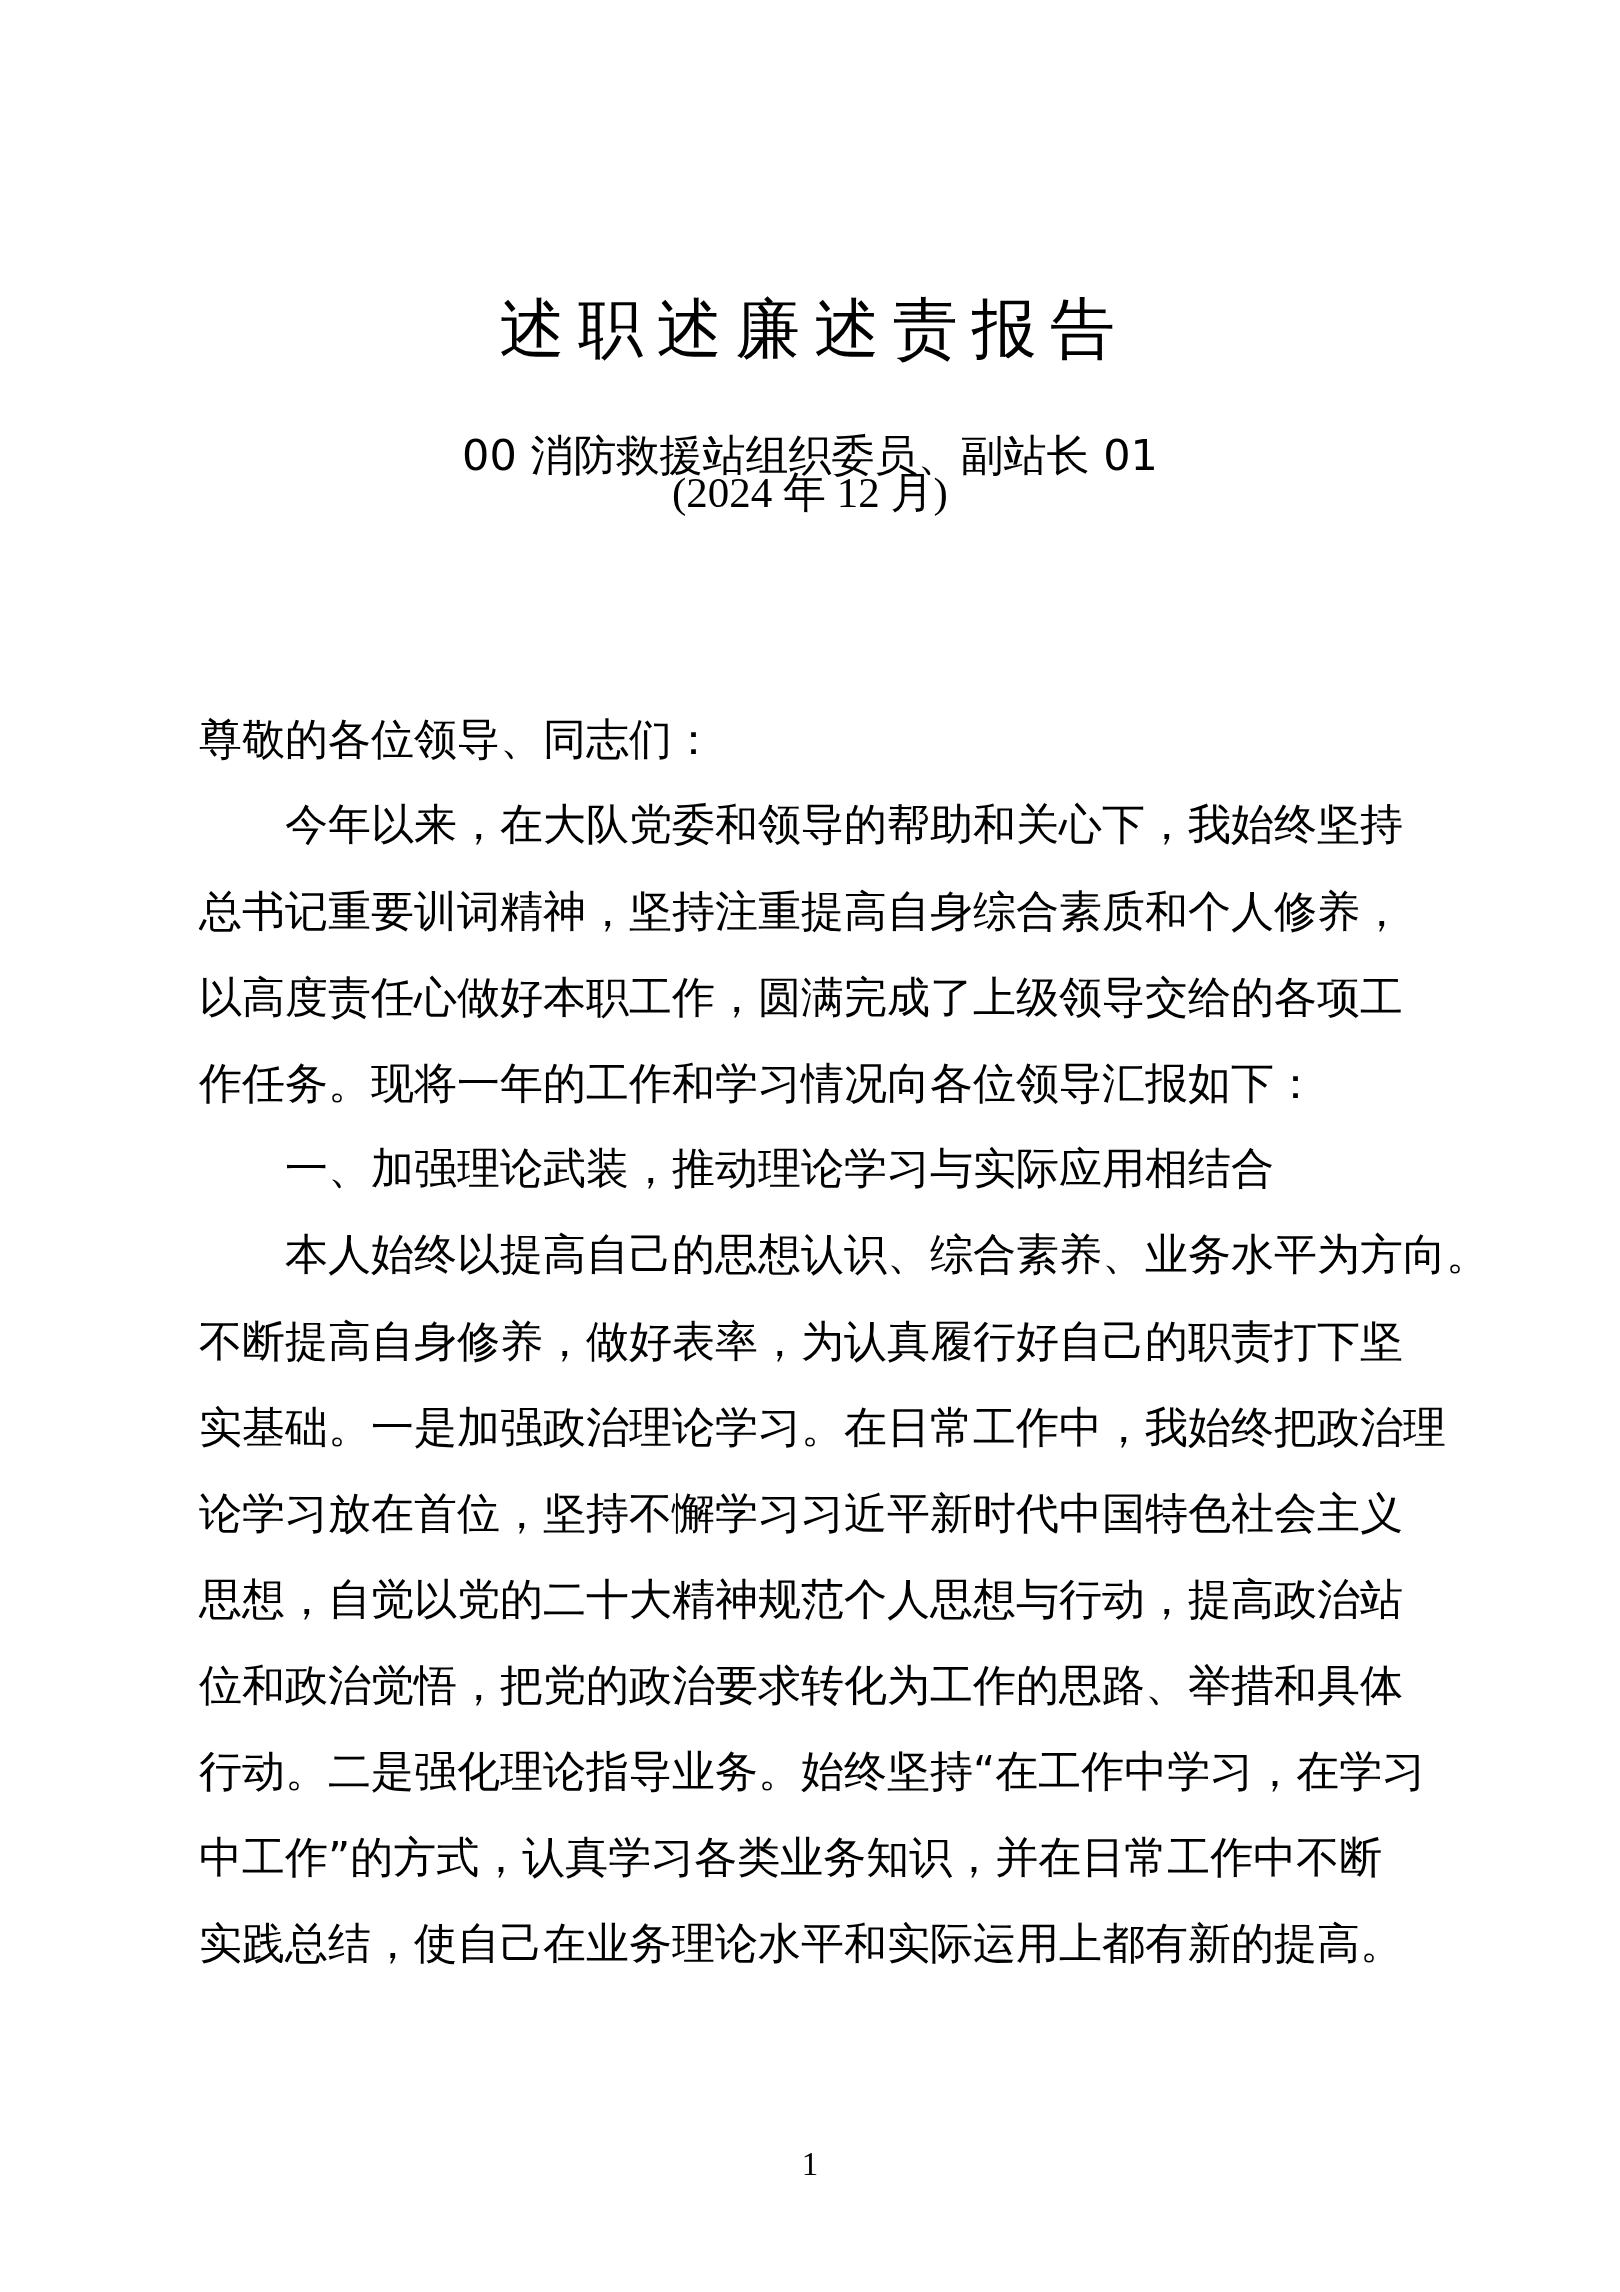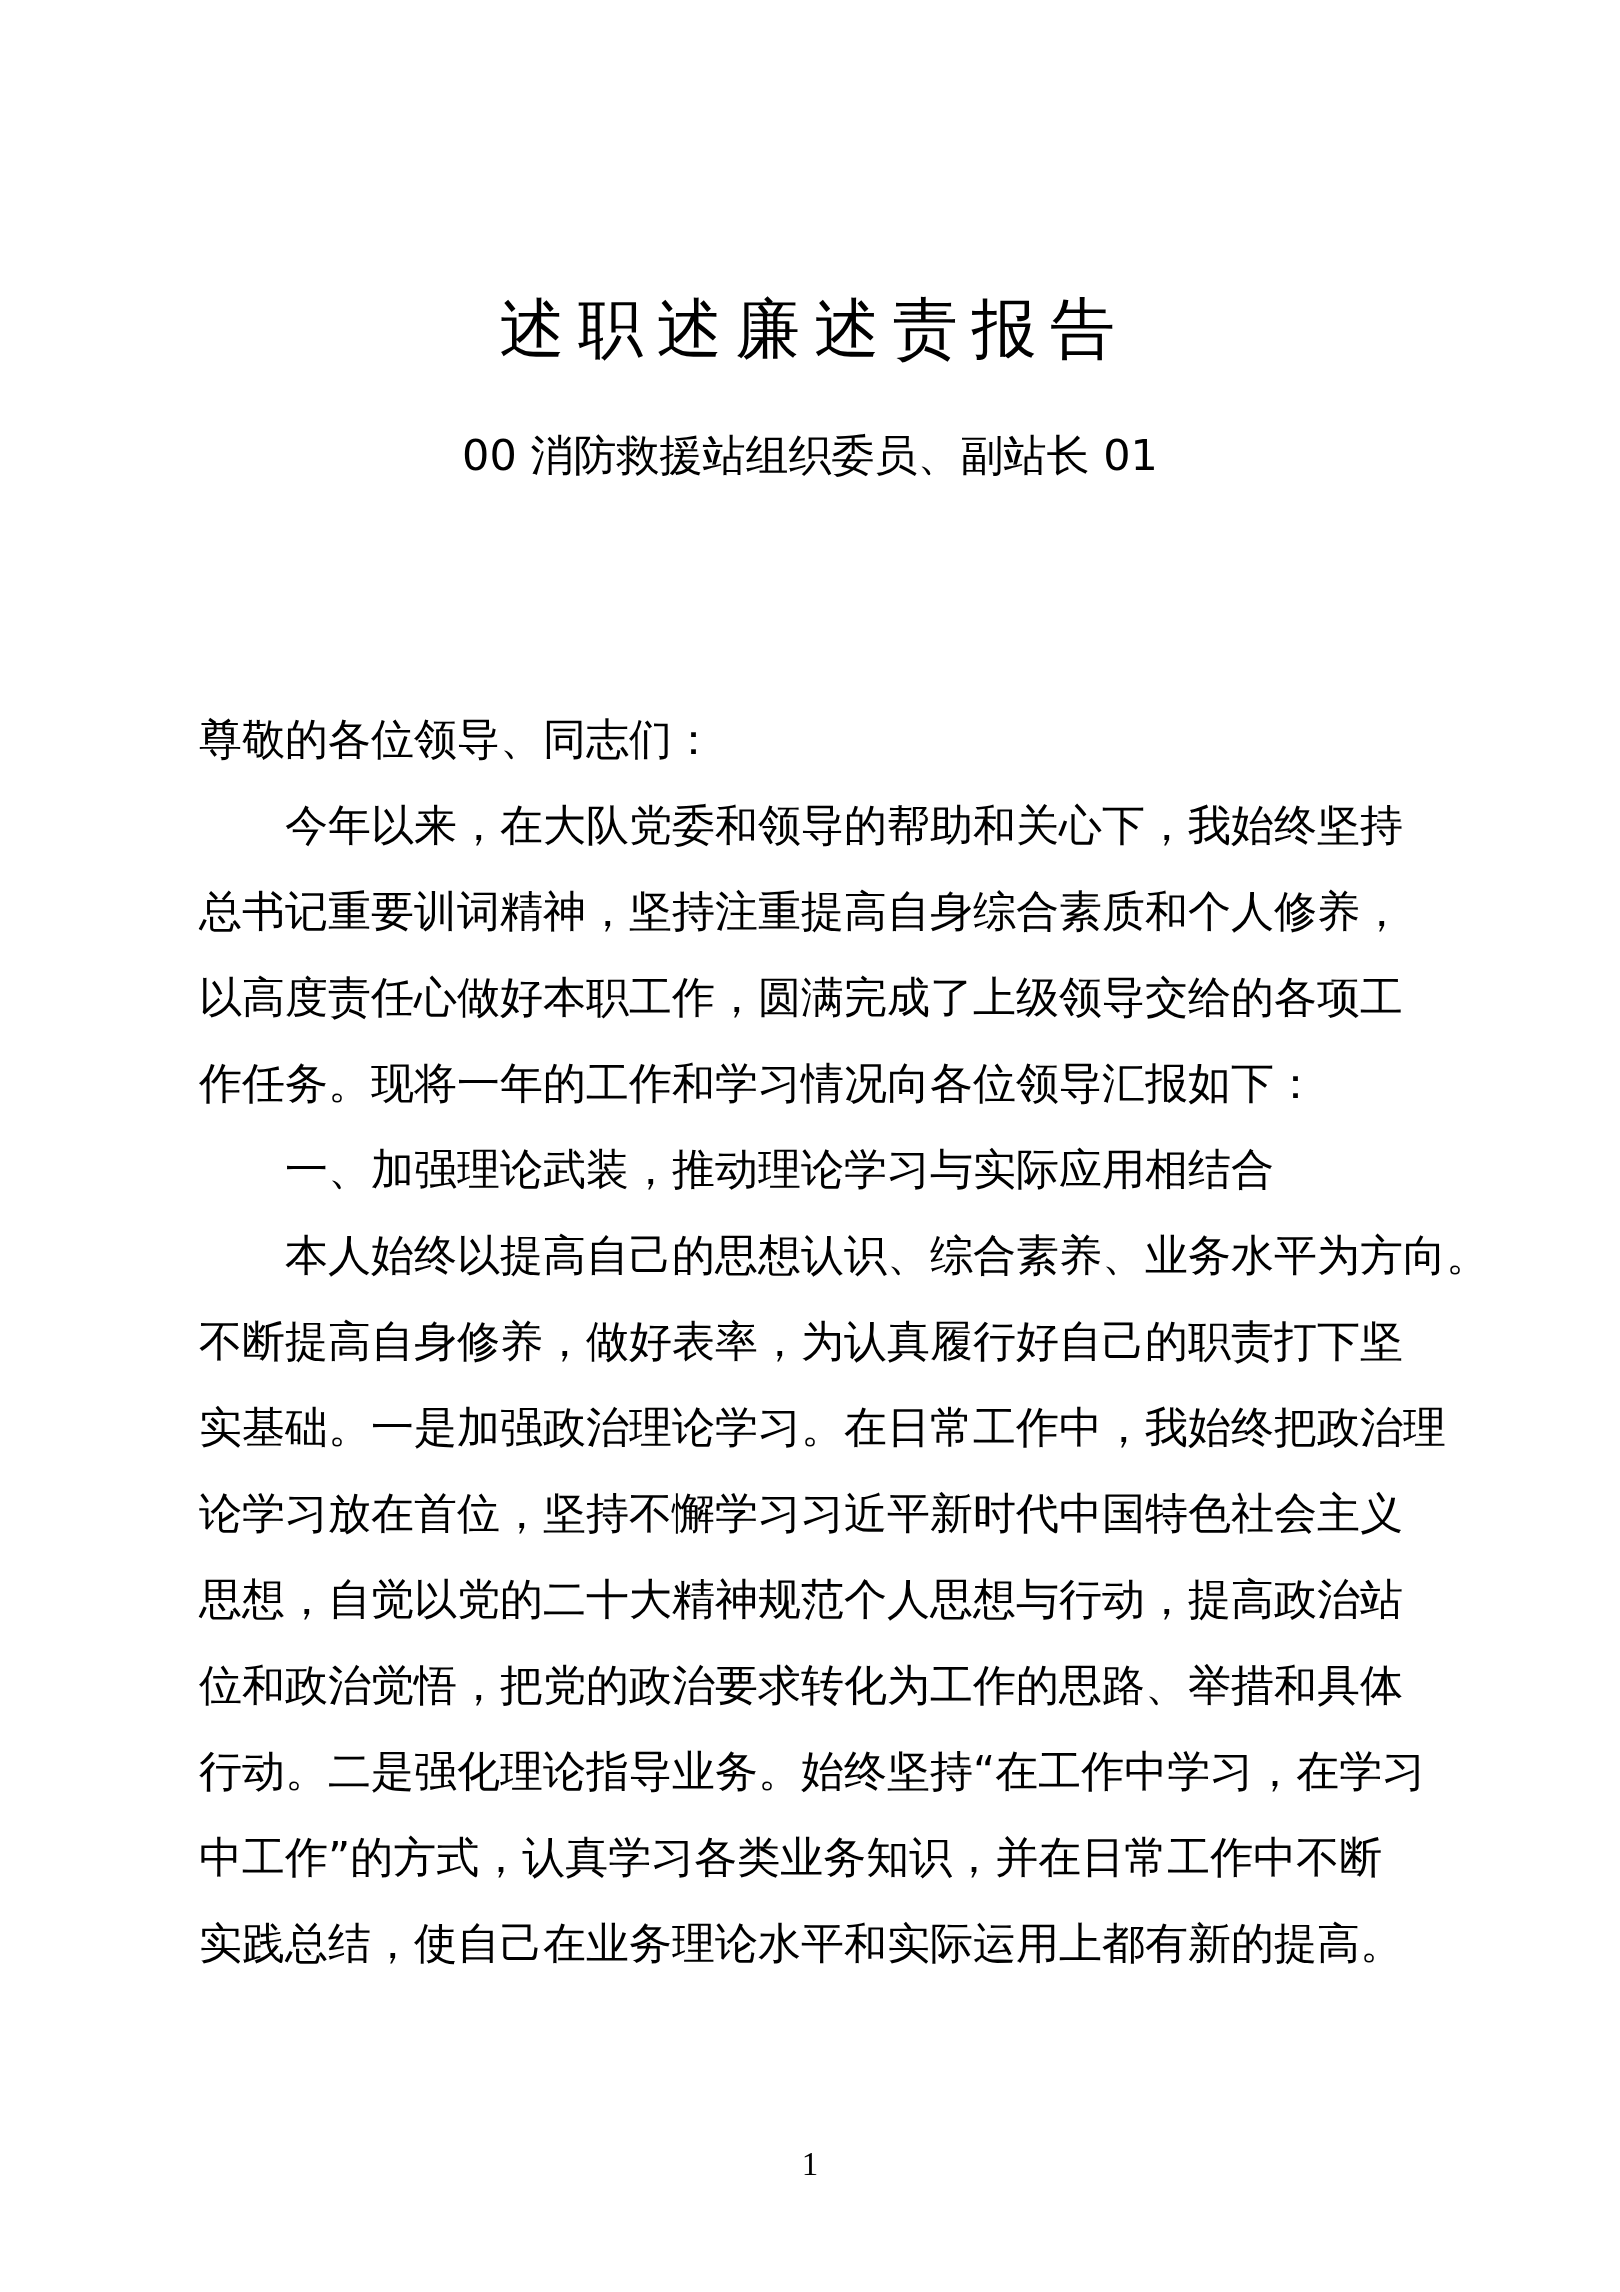--- a/index.html
+++ b/index.html
@@ -59,40 +59,42 @@
       font-size: 43px;
       line-height: 86px;
     }
     .line {
       display: block;
       white-space: nowrap;
       height: 86px;
     }
     .indent {
       padding-left: 86px;
+      font-family: Liberation Serif, serif;
     }
     .page-number {
       position: absolute;
       left: 0; width: 1620px;
       top: 2145px;
       text-align: center;
       font-size: 33px;
       line-height: 39px;
       font-family: "Liberation Serif", "DejaVu Serif", serif;
     }
   </style>
 </head>
 <body>
 
 <div class="page">
 
   <h1 class="title">述职述廉述责报告</h1>
 
   <div class="subtitle">00 消防救援站组织委员、副站长  01</div>
 
+  <div class="date">(2024 年 12 月)</div>
 
   <div class="body-text">
     <span class="line">尊敬的各位领导、同志们：</span>
     <span class="line indent">今年以来，在大队党委和领导的帮助和关心下，我始终坚持</span>
     <span class="line">总书记重要训词精神，坚持注重提高自身综合素质和个人修养，</span>
     <span class="line">以高度责任心做好本职工作，圆满完成了上级领导交给的各项工</span>
     <span class="line">作任务。现将一年的工作和学习情况向各位领导汇报如下：</span>
     <span class="line indent">一、加强理论武装，推动理论学习与实际应用相结合</span>
     <span class="line indent">本人始终以提高自己的思想认识、综合素养、业务水平为方向。</span>
     <span class="line">不断提高自身修养，做好表率，为认真履行好自己的职责打下坚</span>

